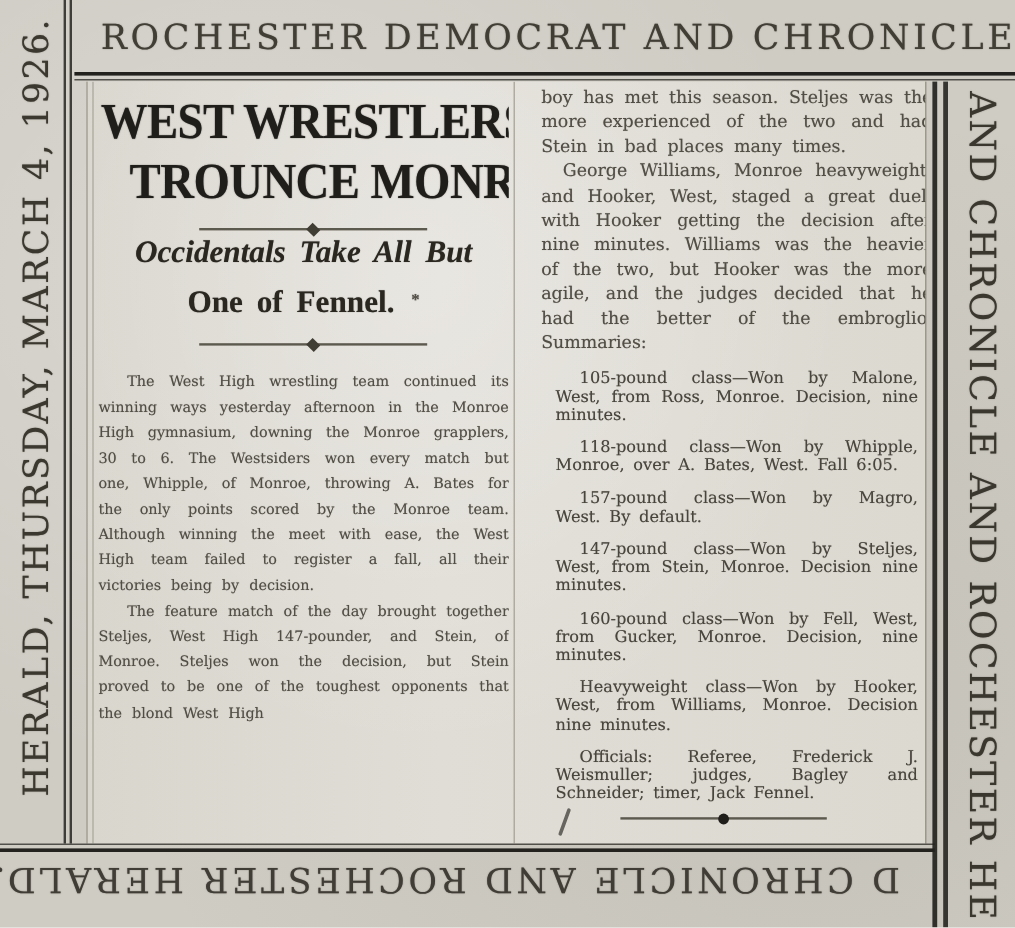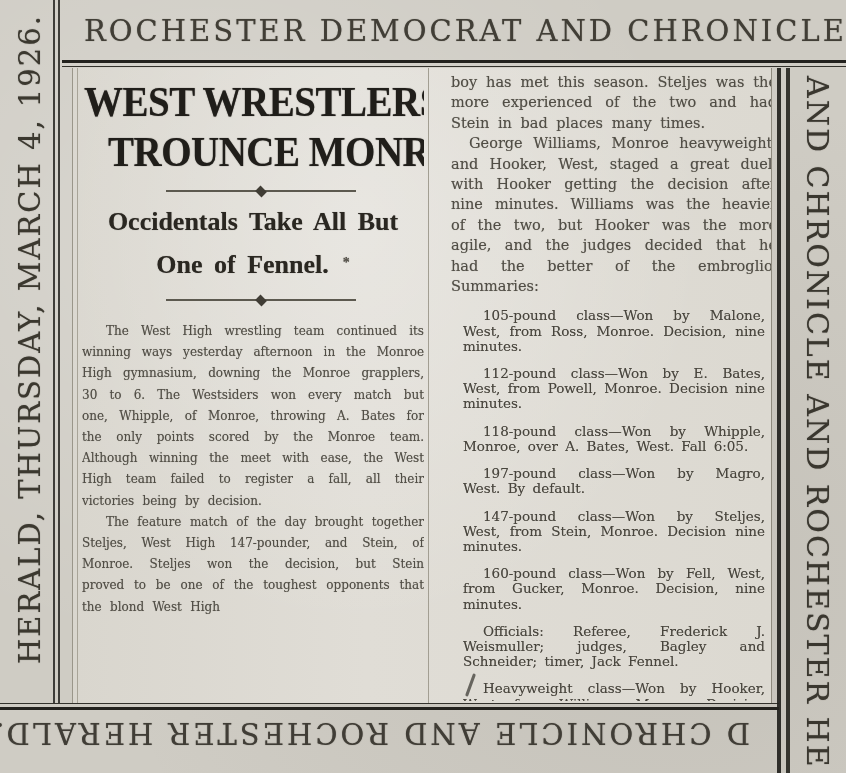--- a/index.html
+++ b/index.html
@@ -44,21 +44,21 @@
     text-shadow:0 0 1px rgba(25,22,17,.65); white-space:nowrap; }
   .hl1 { margin-top:6px; margin-left:2px; }
   .hl2 { margin-top:6px; margin-left:26px; }
   .dinkus { position:relative; height:0; border-top:2px solid #5c594f;
     width:190px; margin:18px 0 0 84px; }
   .dinkus .diamond { position:absolute; left:50%; top:-5px; width:9px; height:9px;
     background:#403d35; transform:translateX(-50%) rotate(45deg) scale(1,.85); }
   .sub { margin:0; font-family:"Liberation Serif", serif; font-weight:700;
     font-size:26px; line-height:32px; color:#2a2721; text-align:center;
     word-spacing:5px; text-shadow:0 0 .8px rgba(35,31,25,.55); white-space:nowrap; }
-  .sub1 { margin-top:14px; }
+  .sub1 { margin-top:2px;font-style:italic; }
   .sub2 { margin-top:9px; }
   .artifact { font-size:14px; color:#55524a; margin-left:14px; vertical-align:6px; }
   .body-p { margin:0; font-size:12px; line-height:21.2px; text-align:justify;
     text-indent:24px; word-spacing:4.5px; color:#514e46;
     text-shadow:0 0 .7px rgba(65,60,52,.45); }
   .first-body { margin-top:20px; }
   .rp { font-size:14.5px; line-height:20.4px; word-spacing:4px; }
   .rp0 { text-indent:0; }
   .rp1 { text-indent:18px; }
   .sum { margin:12px; font-size:13.5px; line-height:15.2px; text-align:justify;
@@ -116,27 +116,26 @@
       <p class="body-p first-body">The West High wrestling team continued its winning ways yesterday afternoon in the Monroe High gymnasium, downing the Monroe grapplers, 30 to 6. The Westsiders won every match but one, Whipple, of Monroe, throwing A. Bates for the only points scored by the Monroe team. Although winning the meet with ease, the West High team failed to register a fall, all their victories being by decision.</p>
       <p class="body-p">The feature match of the day brought together Steljes, West High 147-pounder, and Stein, of Monroe. Steljes won the decision, but Stein proved to be one of the toughest opponents that the blond West High</p>
     </div>
 
     <div class="col-divider"></div>
 
     <div class="col-right">
       <p class="body-p rp rp0">boy has met this season. Steljes was the more experienced of the two and had Stein in bad places many times.</p>
       <p class="body-p rp rp1">George Williams, Monroe heavyweight, and Hooker, West, staged a great duel, with Hooker getting the decision after nine minutes. Williams was the heavier of the two, but Hooker was the more agile, and the judges decided that he had the better of the embroglio. Summaries:</p>
       <p class="sum">105-pound class—Won by Malone, West, from Ross, Monroe. Decision, nine minutes.</p>
-      <p class="sum">112-pound class—Won by E. Bates, West, from Powell, Monroe. Decision nine minutes.</p>
       <p class="sum">118-pound class—Won by Whipple, Monroe, over A. Bates, West. Fall 6:05.</p>
-      <p class="sum">197-pound class—Won by Magro, West. By default.</p>
+      <p class="sum">157-pound class—Won by Magro, West. By default.</p>
       <p class="sum">147-pound class—Won by Steljes, West, from Stein, Monroe. Decision nine minutes.</p>
       <p class="sum">160-pound class—Won by Fell, West, from Gucker, Monroe. Decision, nine minutes.</p>
+      <p class="sum">Heavyweight class—Won by Hooker, West, from Williams, Monroe. Decision nine minutes.</p>
       <p class="sum">Officials: Referee, Frederick J. Weismuller; judges, Bagley and Schneider; timer, Jack Fennel.</p>
-      <p class="sum">Heavyweight class—Won by Hooker, West, from Williams, Monroe. Decision nine minutes.</p>
       <div class="end-rule">
         <span class="end-dot"></span>
       </div>
       <div class="pen-mark"></div>
     </div>
   </div>
 
   <div class="hrule-bottom"></div>
   <div class="masthead-bottom">D CHRONICLE AND ROCHESTER HERALD.</div>
 

